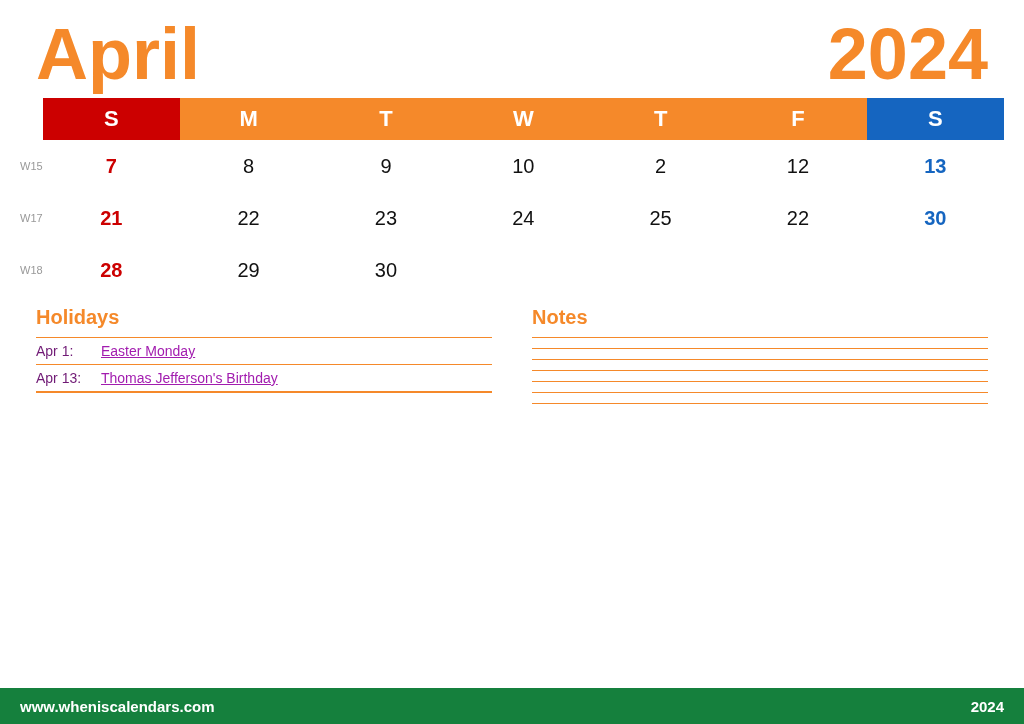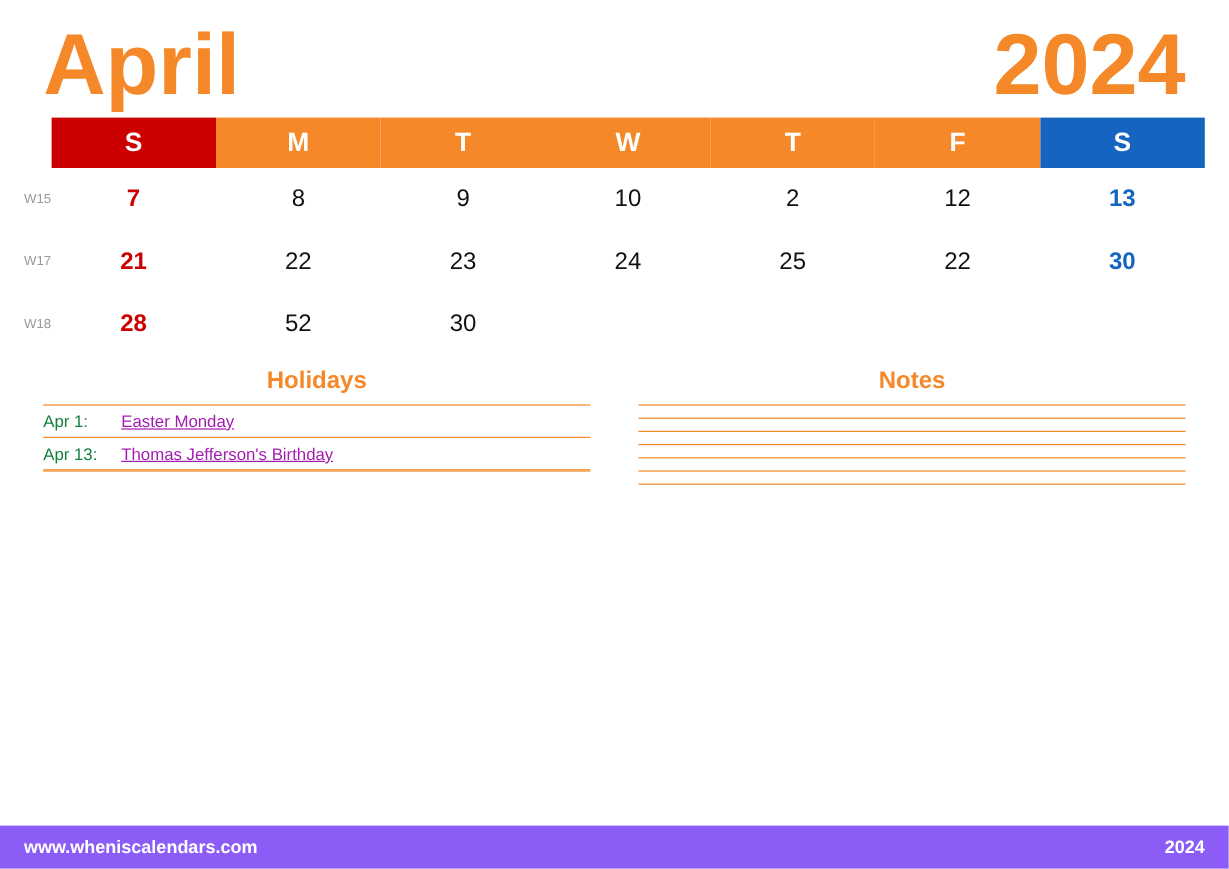--- a/index.html
+++ b/index.html
@@ -89,54 +89,54 @@
     #holidays-col {
       flex: 1;
     }
     #notes-col {
       flex: 1;
     }
     .section-title {
       font-size: 20px;
       font-weight: bold;
       color: #f5892a;
-      text-align: center;
+      text-align: left;
       margin-bottom: 8px;
     }
     .section-divider {
       border: none;
       border-top: 1.5px solid #f5892a;
       margin-bottom: 0;
     }
     .holiday-row {
       display: flex;
       flex-direction: row;
       align-items: center;
       border-bottom: 1px solid #f5892a;
       padding: 5px 0;
       font-size: 14px;
     }
     .holiday-date {
       min-width: 65px;
-      color: #15803d;
+      color: #701a75;
       font-weight: normal;
     }
     .holiday-name {
       color: #a21caf;
       text-decoration: underline;
     }
     .notes-line {
       border: none;
       border-top: 1px solid #f5892a;
       margin: 10px 0;
       display: block;
     }
     
     #footer {
-      background: #8b5cf6;
+      background: #15803d;
       height: 36px;
       display: flex;
       align-items: center;
       justify-content: space-between;
       padding: 0 20px;
       margin-top: auto;
       text-align: center;
     }
     #footer-url {
       color: #fff;
@@ -190,21 +190,21 @@
             <td>22</td>
             <td>23</td>
             <td>24</td>
             <td>25</td>
             <td>22</td>
             <td class="day-saturday">30</td>
           </tr>
           <tr class="week-row">
             <td class="week-num">W18</td>
             <td class="day-sunday">28</td>
-            <td>52</td>
+            <td>29</td>
             <td>30</td>
             <td></td>
             <td></td>
             <td></td>
             <td></td>
           </tr>
         </tbody>
     </table>
   </div>
 

